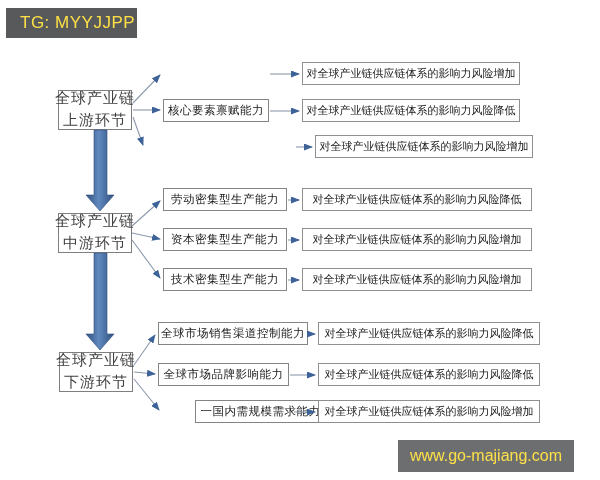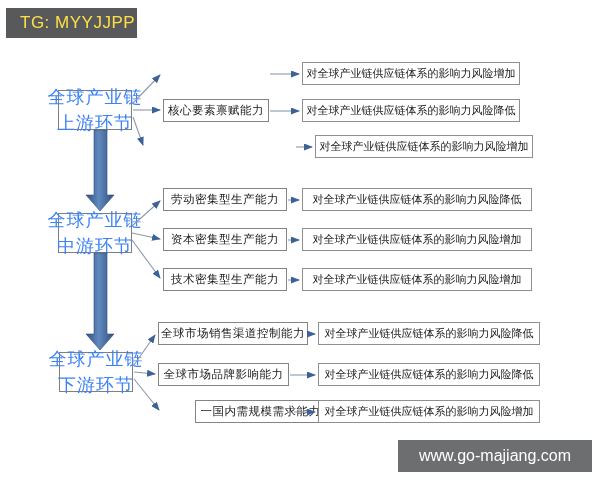--- a/index.html
+++ b/index.html
@@ -20,43 +20,43 @@
     font-family: "Liberation Sans", sans-serif;
     font-size: 17px;
     line-height: 30px;
     padding-left: 14px;
     box-sizing: border-box;
     letter-spacing: 0.5px;
   }
   .bottombar {
     position: absolute;
     left: 398px; top: 440px;
-    width: 194px; height: 32px;
+    width: 176px; height: 32px;
     background: #6d6e70;
-    color: #ffffff;
+    color: #fde047;
     font-family: "Liberation Sans", sans-serif;
     font-size: 16px;
     line-height: 32px;
     text-align: center;
     box-sizing: border-box;
   }
   .stage {
     position: absolute;
     width: 74px; height: 40px;
     background: #ffffff;
     border: 1px solid #7f7f7f;
     box-sizing: border-box;
     display: flex;
     flex-direction: column;
     align-items: center;
     justify-content: center;
-    font-size: 18px;
+    font-size: 15px;
     line-height: 1.45;
     letter-spacing: 1px;
-    color: #3b82f6;
+    color: #404040;
     white-space: nowrap;
     z-index: 2;
   }
   .cap, .impact {
     position: absolute;
     height: 23px;
     background: #ffffff;
     border: 1px solid #848484;
     box-sizing: border-box;
     display: flex;

